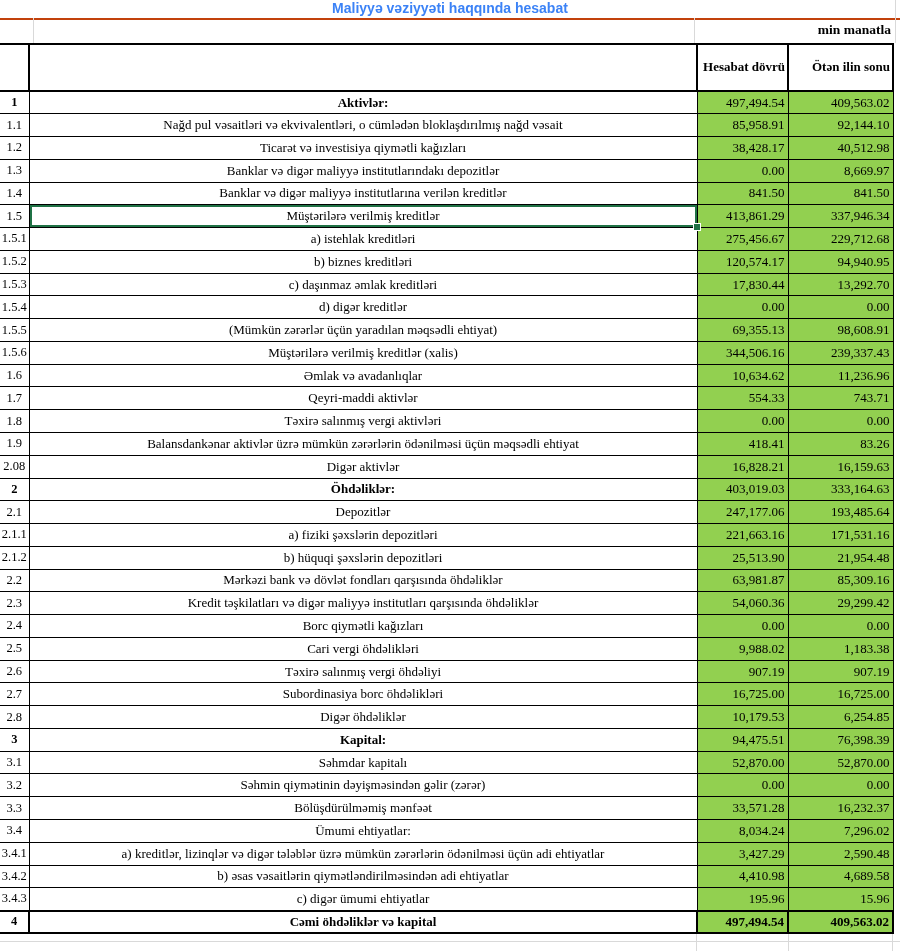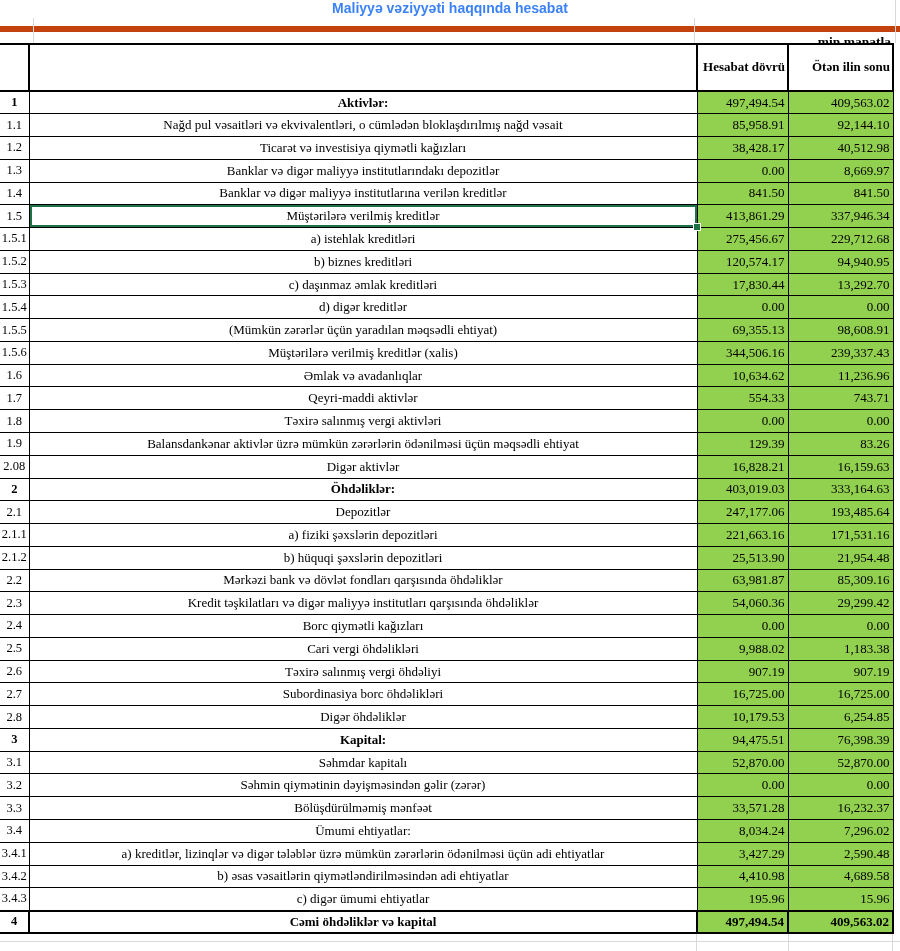--- a/index.html
+++ b/index.html
@@ -23,22 +23,21 @@
     font-family: "Liberation Sans", sans-serif;
     font-weight: bold;
     font-size: 14px;
     color: #3b82f6;
   }
   .unit-row {
     position: absolute;
     top: 18px; left: 0;
     width: 100%;
     height: 28px;
-    border-top: 6px solid #c2410c;
-    margin-top: 8px;
+    border-top: 2px solid #c2410c;
   }
   .unit-note {
     position: absolute;
     right: 9px; top: 2px;
     font-weight: bold;
     font-size: 13.5px;
   }
   .gridline { position: absolute; background: #d9d9d9; }
 
   table.sheet {
@@ -208,21 +207,21 @@
     </tr>
         <tr>
       <td class="num no-left">1.8</td>
       <td class="label">Təxirə salınmış vergi aktivləri</td>
       <td class="val">0.00</td>
       <td class="val">0.00</td>
     </tr>
         <tr>
       <td class="num no-left">1.9</td>
       <td class="label">Balansdankənar aktivlər üzrə mümkün zərərlərin ödənilməsi üçün məqsədli ehtiyat</td>
-      <td class="val">129.39</td>
+      <td class="val">418.41</td>
       <td class="val">83.26</td>
     </tr>
         <tr>
       <td class="num no-left">2.08</td>
       <td class="label">Digər aktivlər</td>
       <td class="val">16,828.21</td>
       <td class="val">16,159.63</td>
     </tr>
         <tr class="section">
       <td class="num no-left">2</td>

